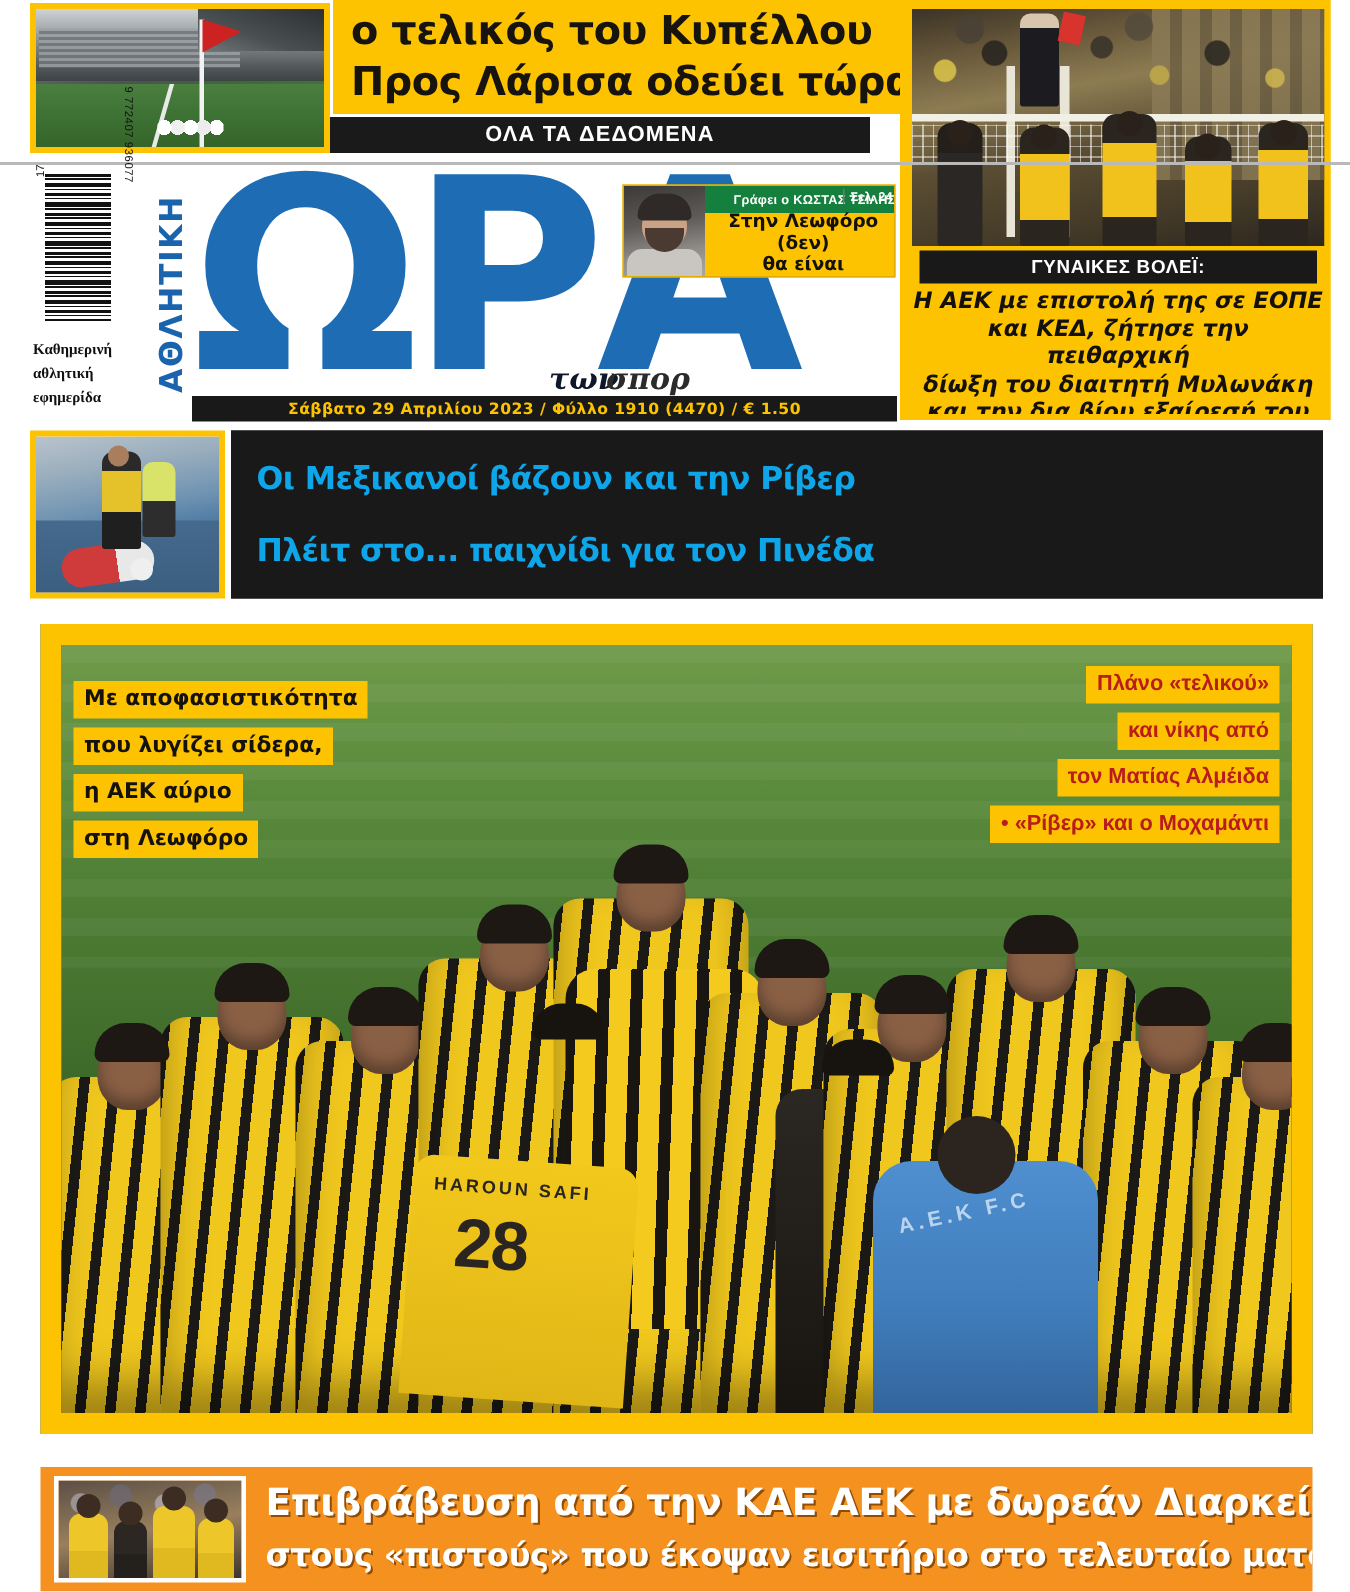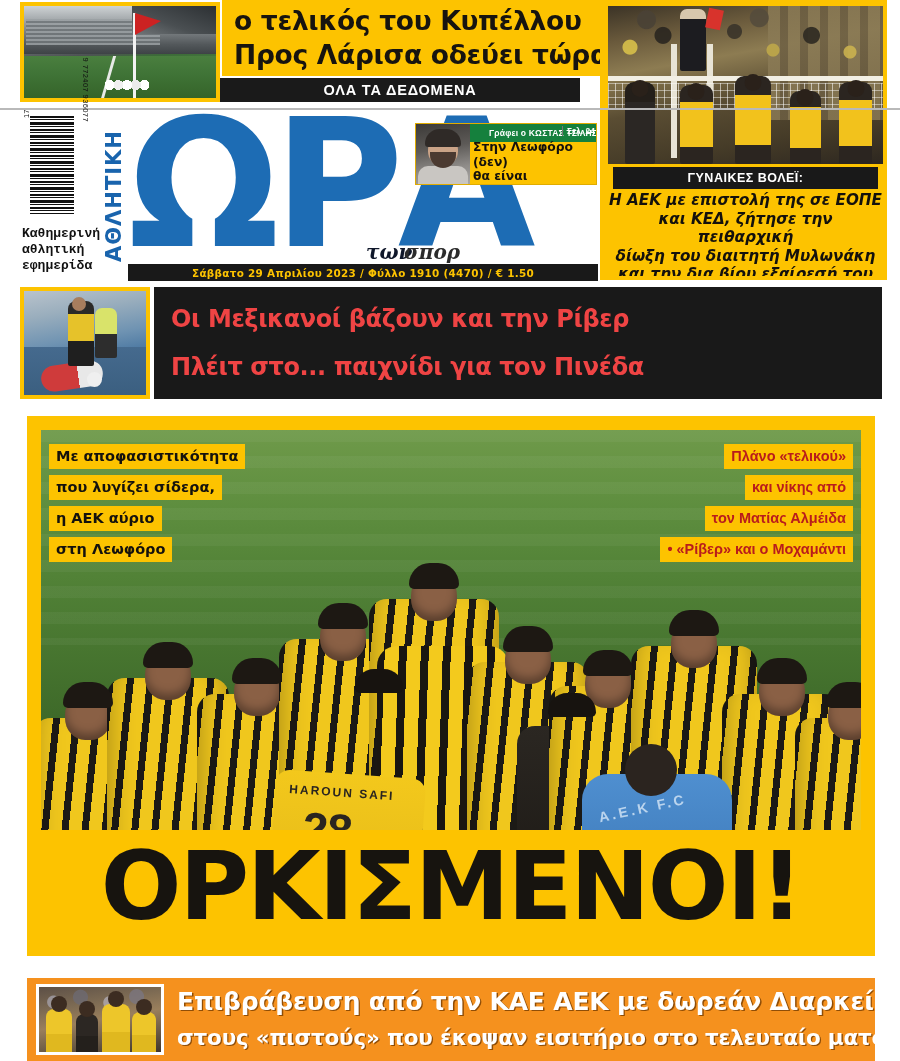--- a/index.html
+++ b/index.html
@@ -224,22 +224,22 @@
   }
   .barcode-17 {
     position:absolute; left:0px; top:2px;
     font-size: 7.5px; color:#111;
     transform: rotate(-90deg); transform-origin: left top;
     white-space:nowrap;
   }
   .daily-text {
     position:absolute; left:22px; top:118px;
     width:90px;
-    font-family:Liberation Mono, monospace;
-    font-weight:700; font-size:13px; line-height:16px; color:#111;
+    font-family:Liberation Serif, serif;
+    font-weight:700; font-size:10px; line-height:16px; color:#111;
   }
   .vertical-athl {
     position:absolute; left:102px; top:6px;
     font-family:"DejaVu Sans", sans-serif;
     font-weight:700; font-size:21px; letter-spacing:1px;
     color:#1964ad;
     writing-mode: vertical-rl;
     transform: rotate(180deg);
     height:148px;
   }
@@ -308,21 +308,21 @@
   }
   .col-page {
     position:absolute; right:3px; top:2px;
     color:#fff; font-size:8.5px; font-weight:700;
     border-left:1px solid #777; padding-left:4px;
   }
   .col-head {
     position:absolute; left:54px; top:16px; width:128px;
     font-family:"DejaVu Sans", sans-serif;
     font-weight:700; font-size:12.3px; line-height:14.6px;
-    color:#14110c; padding-left:3px;
+    color:#14110c; padding-left:3px;text-align:center;
   }
 
   .dateline {
     position:absolute; left:128px; top:156px;
     width:470px; height:17px;
     background:#191919;
     display:flex; align-items:center; justify-content:center;
   }
   .dateline span {
     color:#FDC300; font-size:10.4px; font-weight:700; letter-spacing:.3px;
@@ -371,22 +371,22 @@
   .mex-head {
     position:absolute; left:134px; top:0;
     width:728px; height:112px;
     background:#191919;
     border:3px solid #191919;
     display:flex; flex-direction:column; justify-content:center;
     padding-left:14px;
   }
   .mex-line {
     font-family:"DejaVu Sans", sans-serif;
-    font-weight:700; font-size:24px; line-height:48px;
-    color:#ef4444; letter-spacing:-.4px; white-space:nowrap;
+    font-weight:700; font-size:21px; line-height:48px;
+    color:#0ea5e9; letter-spacing:-.4px; white-space:nowrap;
   }
 
   
   .main-block {
     position:absolute; left:27px; top:416px;
     width:848px; height:540px;
     border:14px solid #FDC300;
     background:#2e5a22;
     overflow:hidden;
   }
@@ -489,21 +489,21 @@
     font-size:12px; font-weight:700; color:#2a2520; letter-spacing:2px;
   }
   .num-digits {
     position:absolute; left:30px; top:30px;
     font-size:46px; font-weight:700; color:#2a2520; letter-spacing:-1px;
     -webkit-text-stroke: 0;
   }
 
   
   .cap-left {
-    position:absolute; left:8px; top:14px;
+    position:absolute; left:8px; top:24px;
     display:flex; flex-direction:column; align-items:flex-start; gap:6px;
     z-index:9;
   }
   .cap-left span {
     background:#FDC300;
     color:#15120d;
     font-family:"DejaVu Sans", sans-serif;
     font-weight:700;
     font-size:14.5px;
     line-height:20px;
@@ -749,23 +749,20 @@
       <span>στη Λεωφόρο</span>
     </div>
 
     <div class="cap-right">
       <span>Πλάνο «τελικού»</span>
       <span>και νίκης από</span>
       <span>τον Ματίας Αλμέιδα</span>
       <span>• «Ρίβερ» και ο Μοχαμάντι</span>
     </div>
 
-    <div class="main-headline">
-      <span>ΟΡΚΙΣΜΕΝΟΙ!</span>
-    </div>
   </div>
 
   <div class="bottom-strip">
     <div class="bs-photo">
       <div class="bs-crowd"></div>
       <div class="bs-pl bs1"></div>
       <div class="bs-pl bs2"></div>
       <div class="bs-pl bs3"></div>
       <div class="bs-pl bs4"></div>
     </div>

